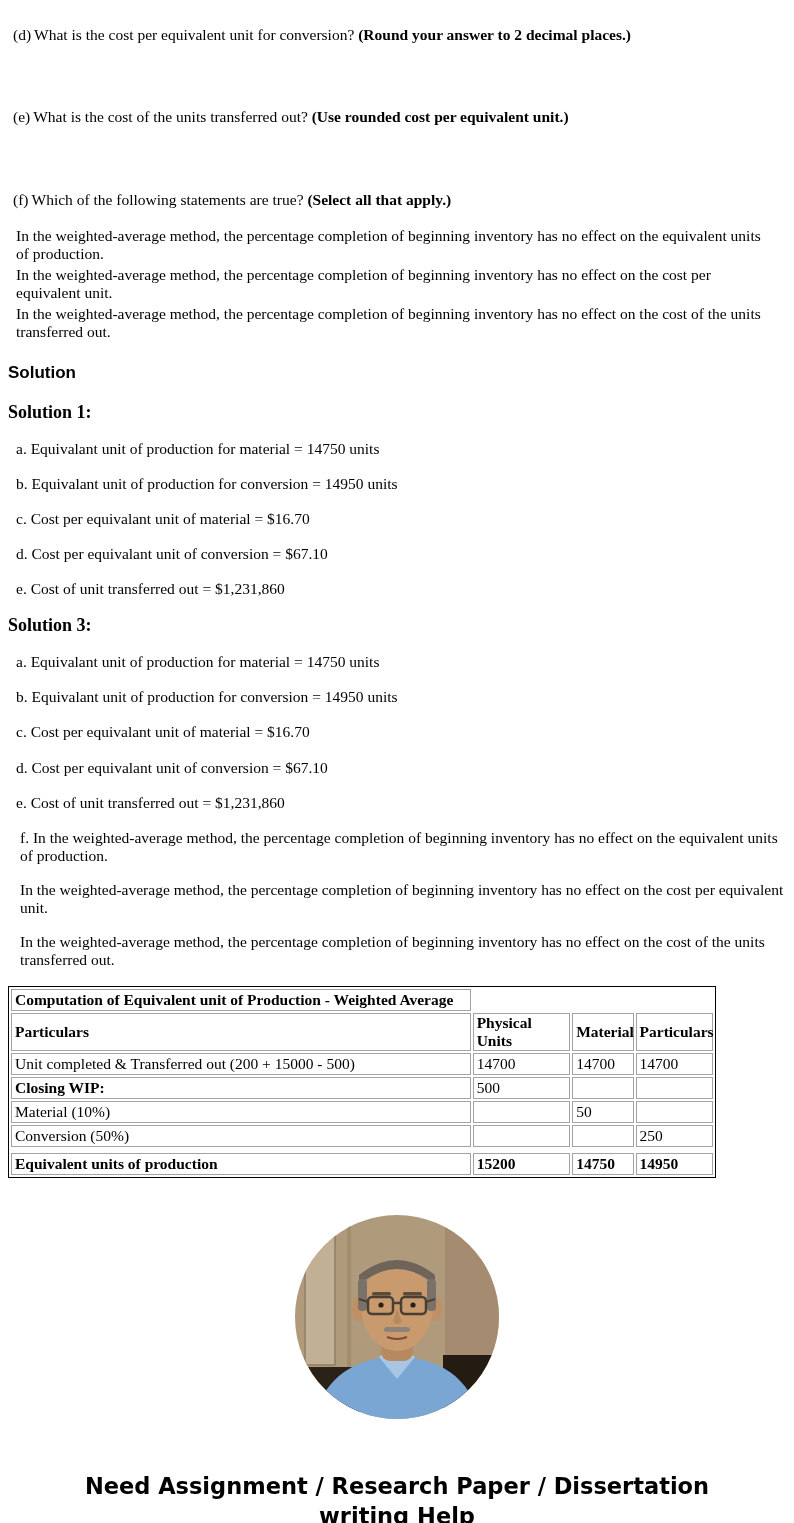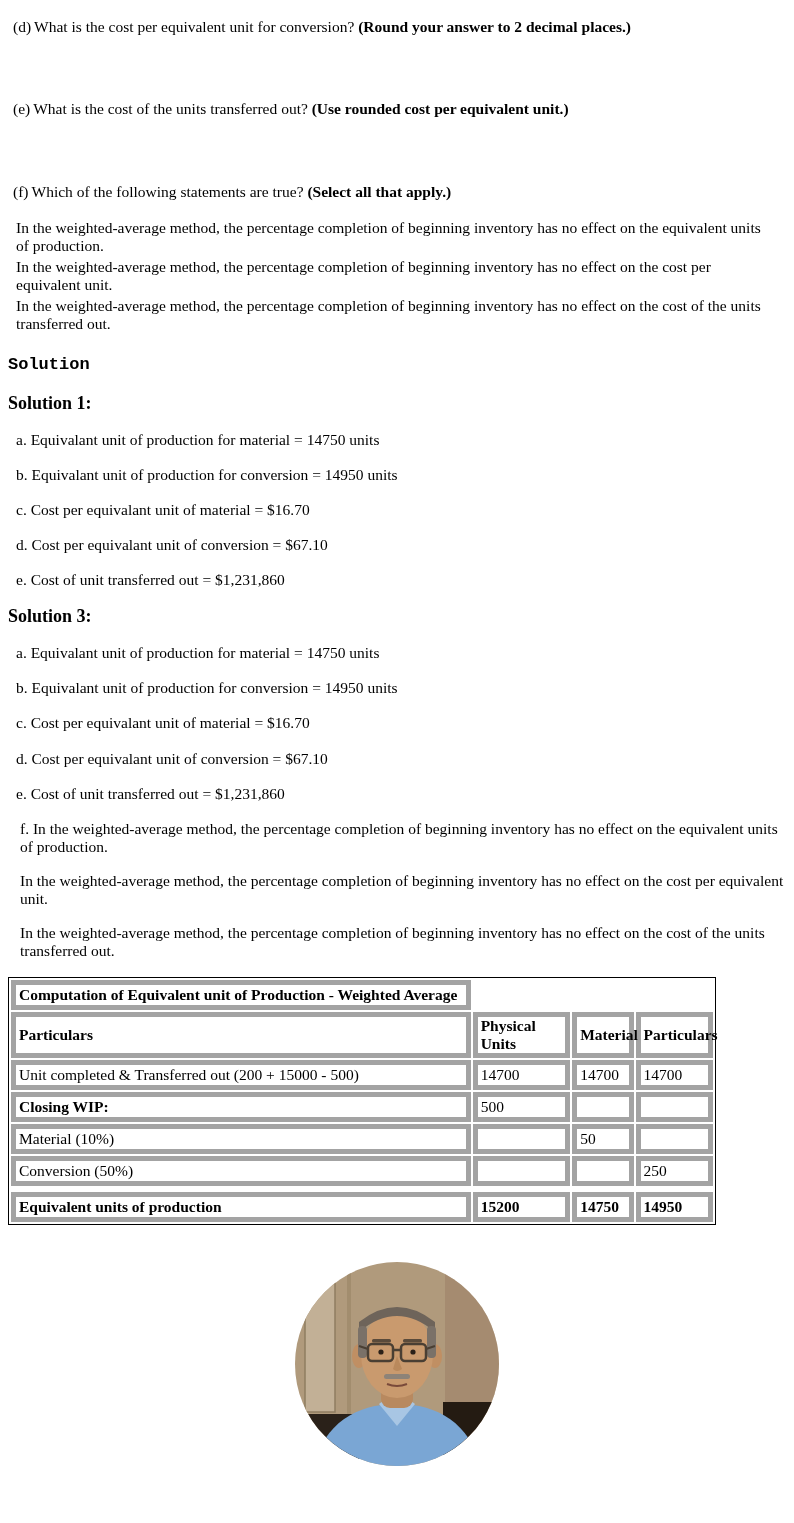--- a/index.html
+++ b/index.html
@@ -6,51 +6,51 @@
   body {
     width: 794px;
     font-family: "Liberation Serif", serif;
     font-size: 15.5px;
     color: #000;
     -webkit-font-smoothing: antialiased;
   }
   .page { width: 794px; box-sizing: border-box; padding: 14px 8px 30px 8px; }
 
   
-  .question { margin: 4px 0 64px 5px; line-height: 1.18; }
+  .question { margin: 12px 0 64px 5px; line-height: 1.18; }
   .question.last { margin-bottom: 18px; }
   .qlabel { margin-right: 3px; }
   .qnote { font-weight: bold; }
 
   
   .statements { margin-left: 8px; }
   .statement { margin: 0 0 3px 0; max-width: 745px; line-height: 1.17; }
 
   
-  .sol-title { font-family: Liberation Mono, monospace; font-size: 17px; font-weight: bold; margin: 21px 0 19px 0; }
+  .sol-title { font-family: Liberation Sans, sans-serif; font-size: 17px; font-weight: bold; margin: 21px 0 19px 0; }
   .sol-sub { font-size: 18px; font-weight: bold; margin: 0 0 17px 0; }
   .sol-item { margin: 0 0 17px 8px; line-height: 1.17; }
   .sol-par { margin: 0 0 16px 12px; max-width: 782px; line-height: 1.17; }
 
   
   table.eu {
     border-collapse: separate;
     border-spacing: 2px;
     border: 1px solid #000;
     table-layout: fixed;
     width: 708px;
     margin-top: 6px;
     font-size: 15.5px;
   }
   .eu col.c1 { width: 457px; }
   .eu col.c2 { width: 97px; }
   .eu col.c3 { width: 61px; }
   .eu col.c4 { width: 77px; }
   .eu td {
-    border: 5px solid #a3a3a3;
+    border: 1px solid #a3a3a3;
     padding: 0 3px;
     height: 20px;
     vertical-align: middle;
     overflow: visible;
   }
   .eu td.nb { border: none; }
   .eu tr.spacer td { border: none; height: 2px; padding: 0; }
   .eu .cap { white-space: nowrap; }
   .b { font-weight: bold; }
 

